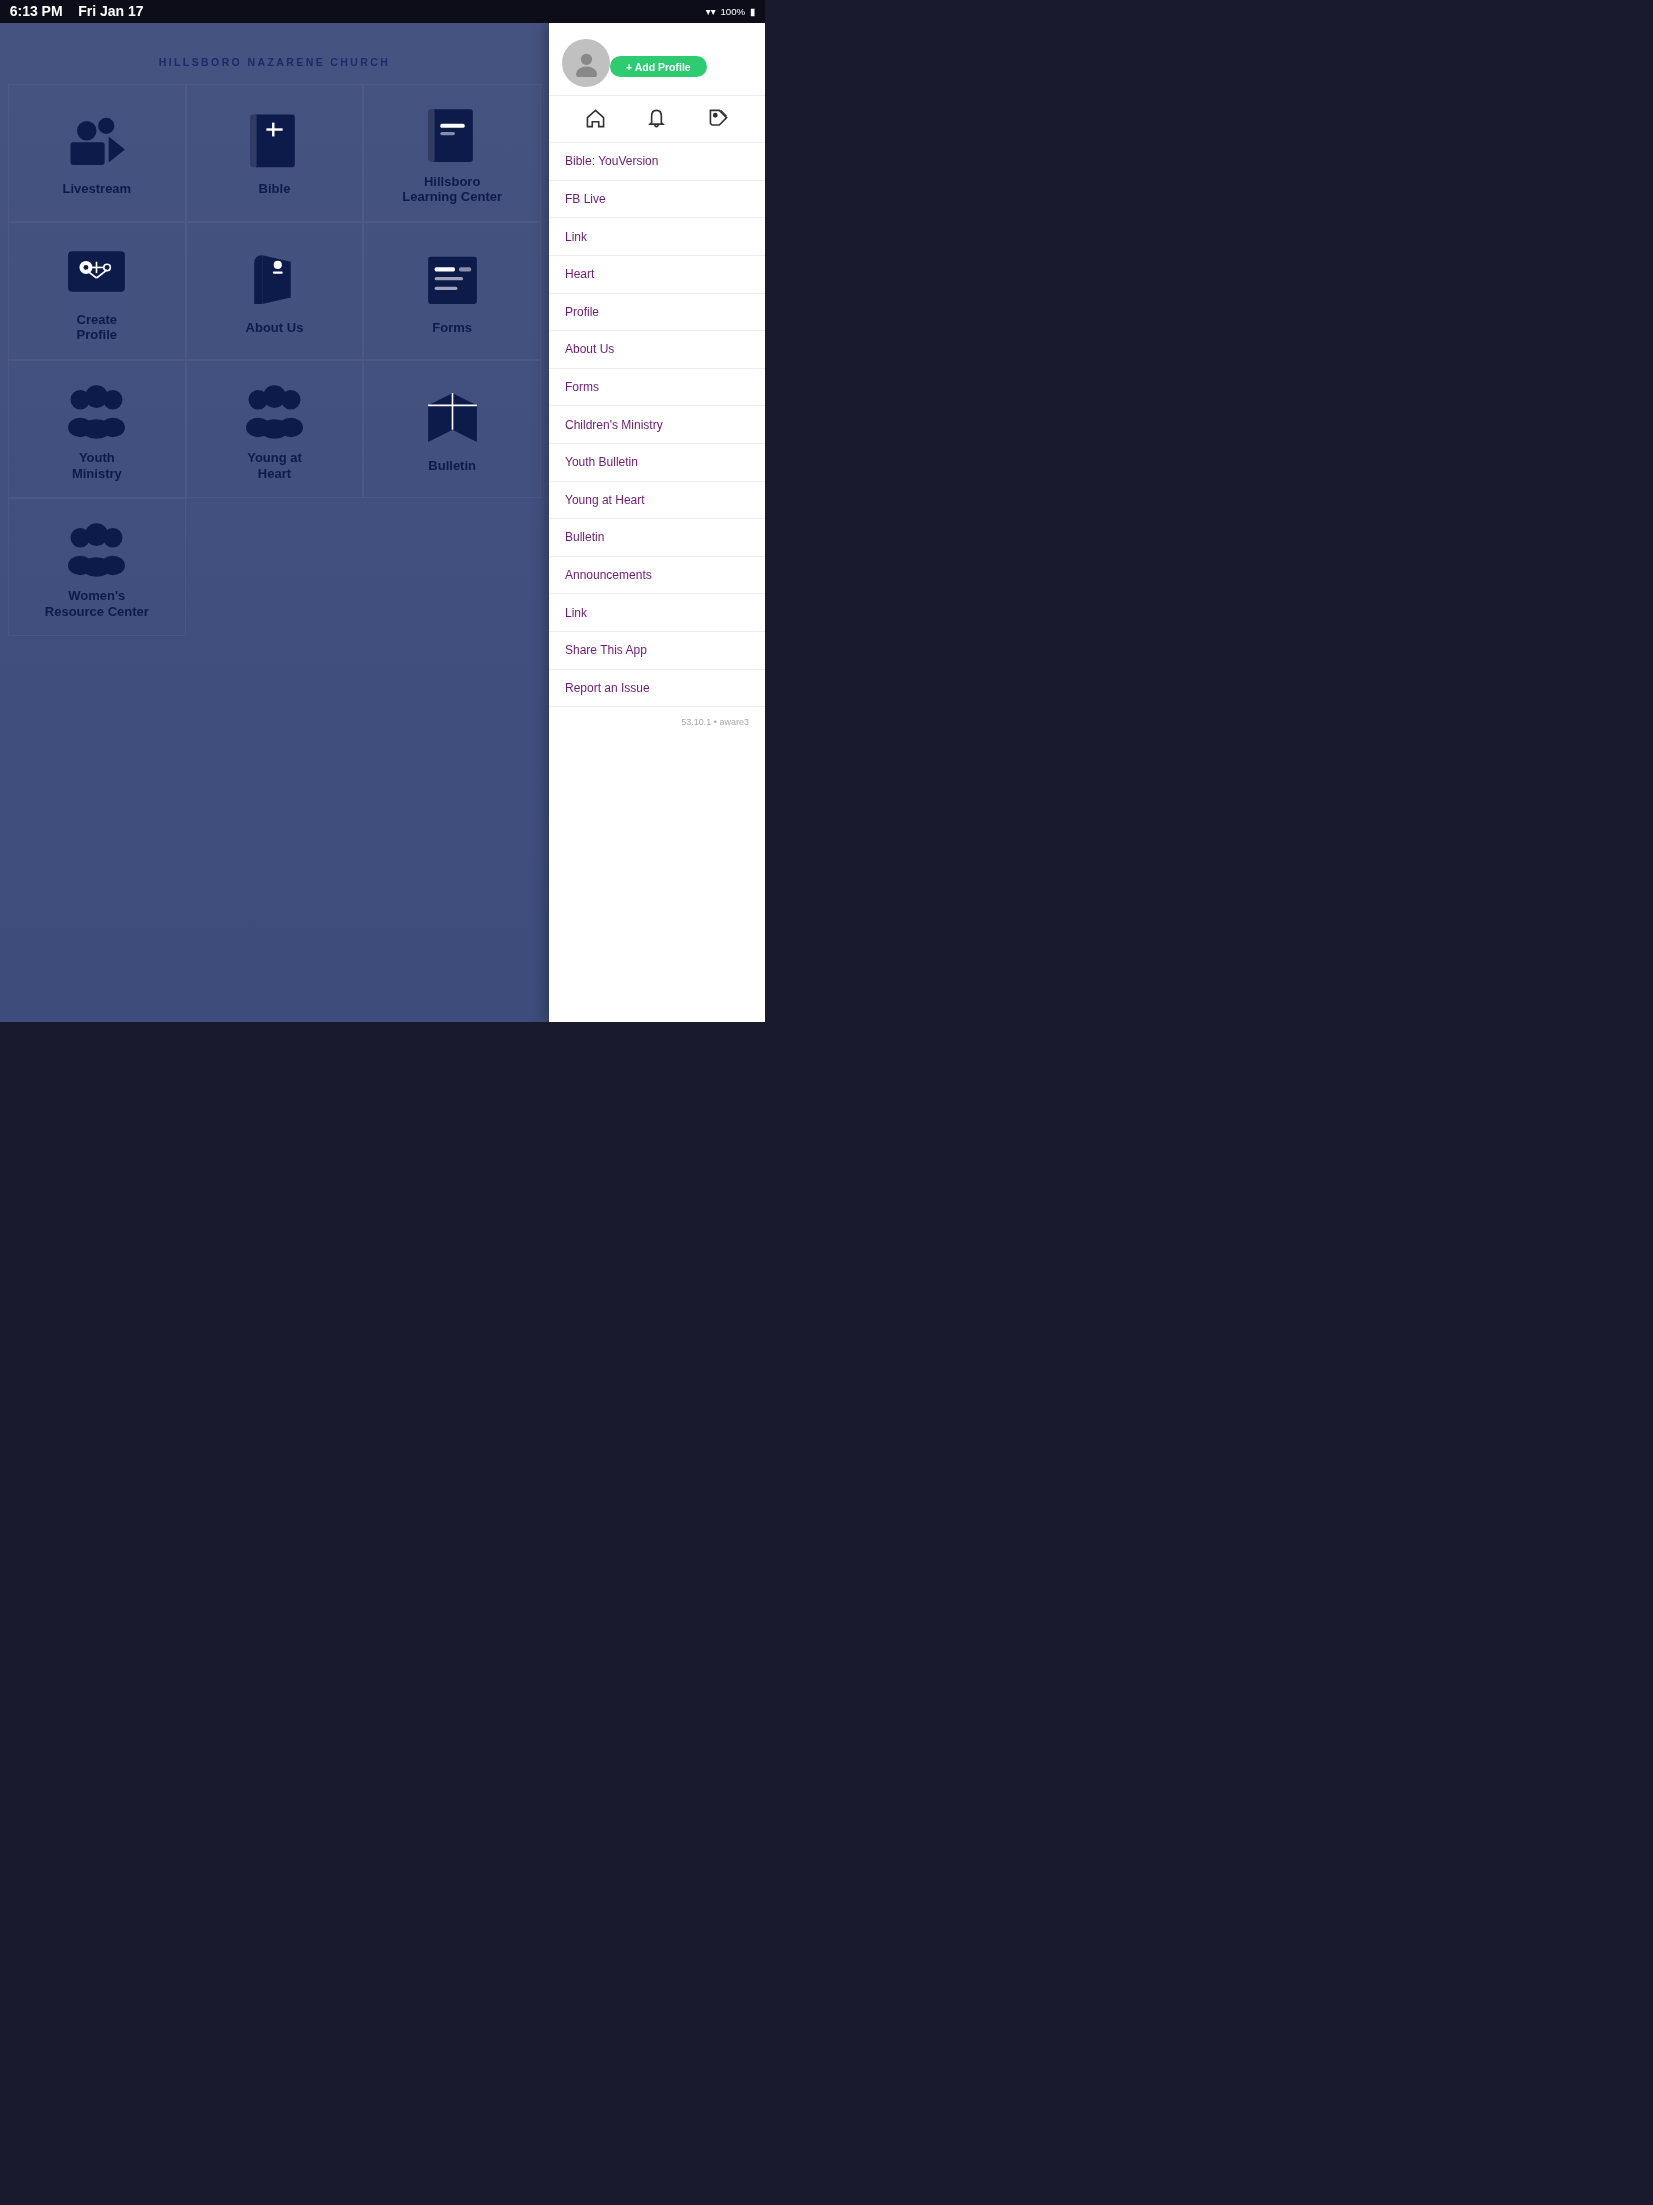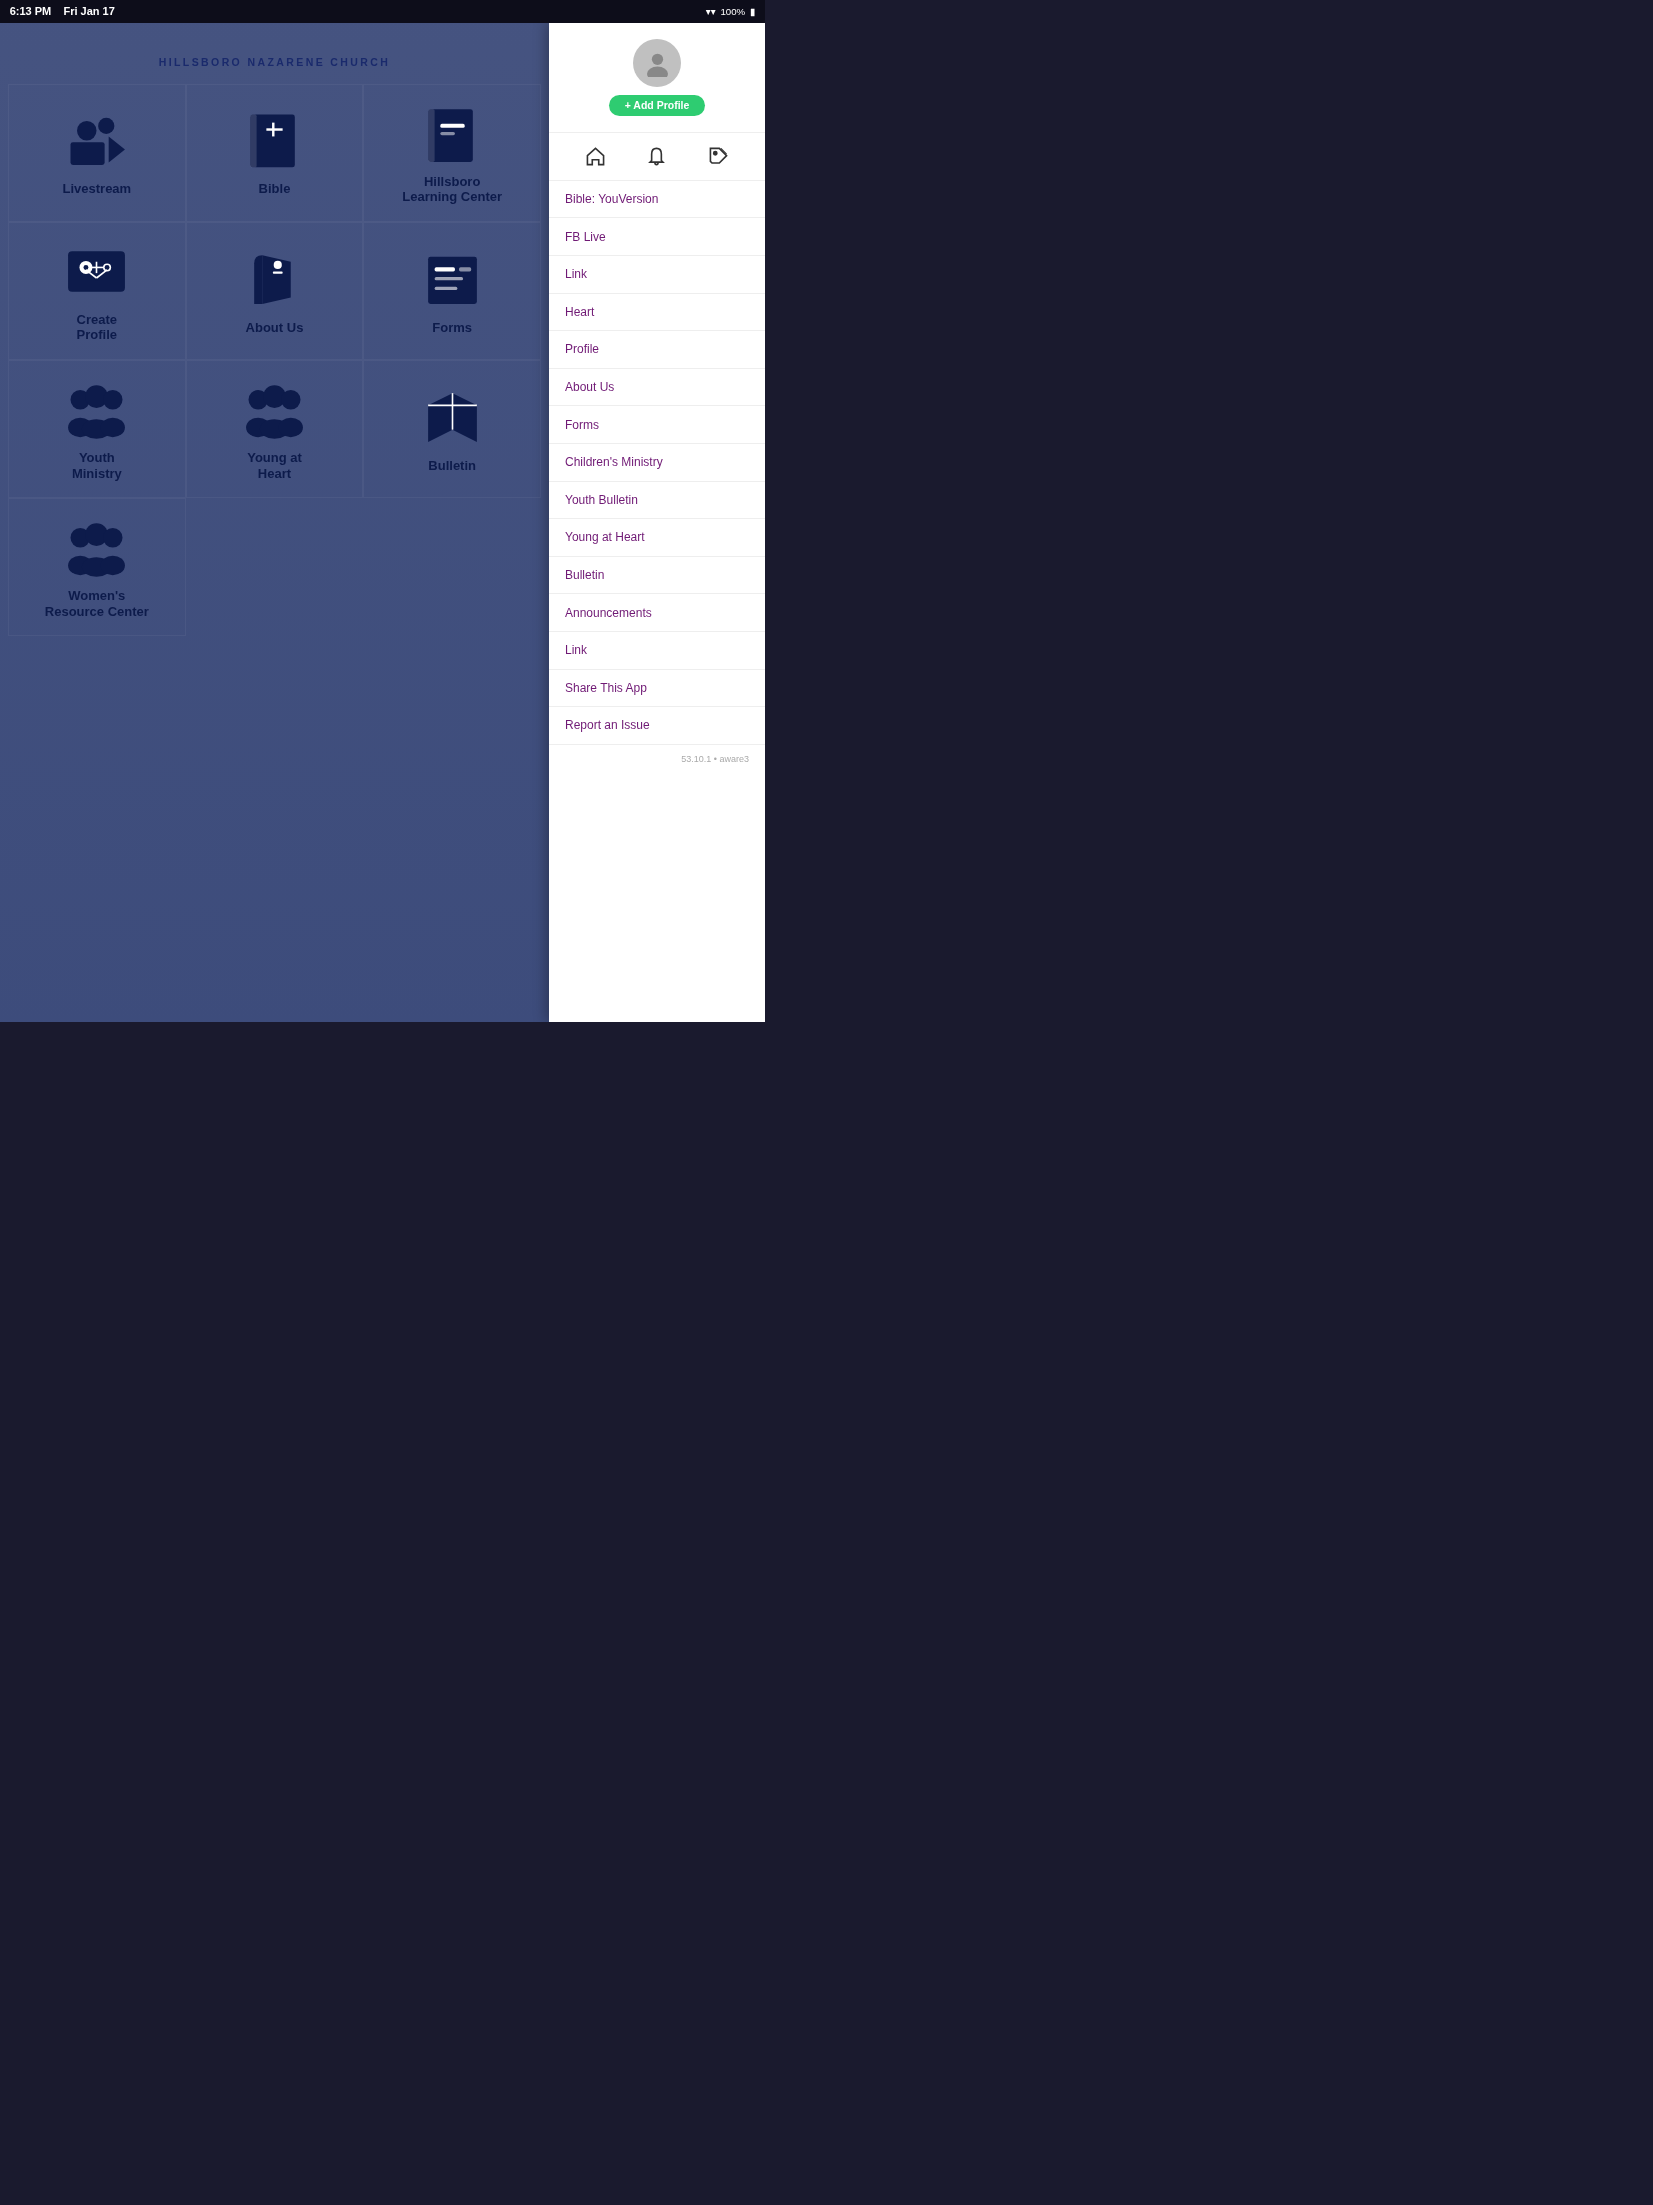--- a/index.html
+++ b/index.html
@@ -22,21 +22,21 @@
       height: 22.6px;
       background: #0d0d1a;
       display: flex;
       align-items: center;
       justify-content: space-between;
       padding: 0 9.7px;
       z-index: 100;
     }
     .status-left {
       color: white;
-      font-size: 11px;
+      font-size: 14px;
       font-weight: 600;
     }
     .status-right {
       display: flex;
       align-items: center;
       gap: 4.8px;
       color: white;
       font-size: 9.7px;
     }
     .wifi-icon, .battery-icon {
@@ -149,23 +149,23 @@
       width: 216px;
       bottom: 0;
       background: white;
       z-index: 50;
       overflow-y: auto;
       box-shadow: -3.2px 0 12px rgba(0,0,0,0.3);
     }
 
     .sidebar-profile {
       display: flex;
-      flex-direction: column;
-      align-items: center;
-      padding: 16px 13px 16px;
+      flex-direction: row;
+      align-items: center;
+      padding: 16px 13px 0;
       border-bottom: 0.8px solid #eee;
     }
 
     .avatar-circle {
       width: 48px;
       height: 48px;
       border-radius: 50%;
       background: #c0c0c0;
       display: flex;
       align-items: center;

